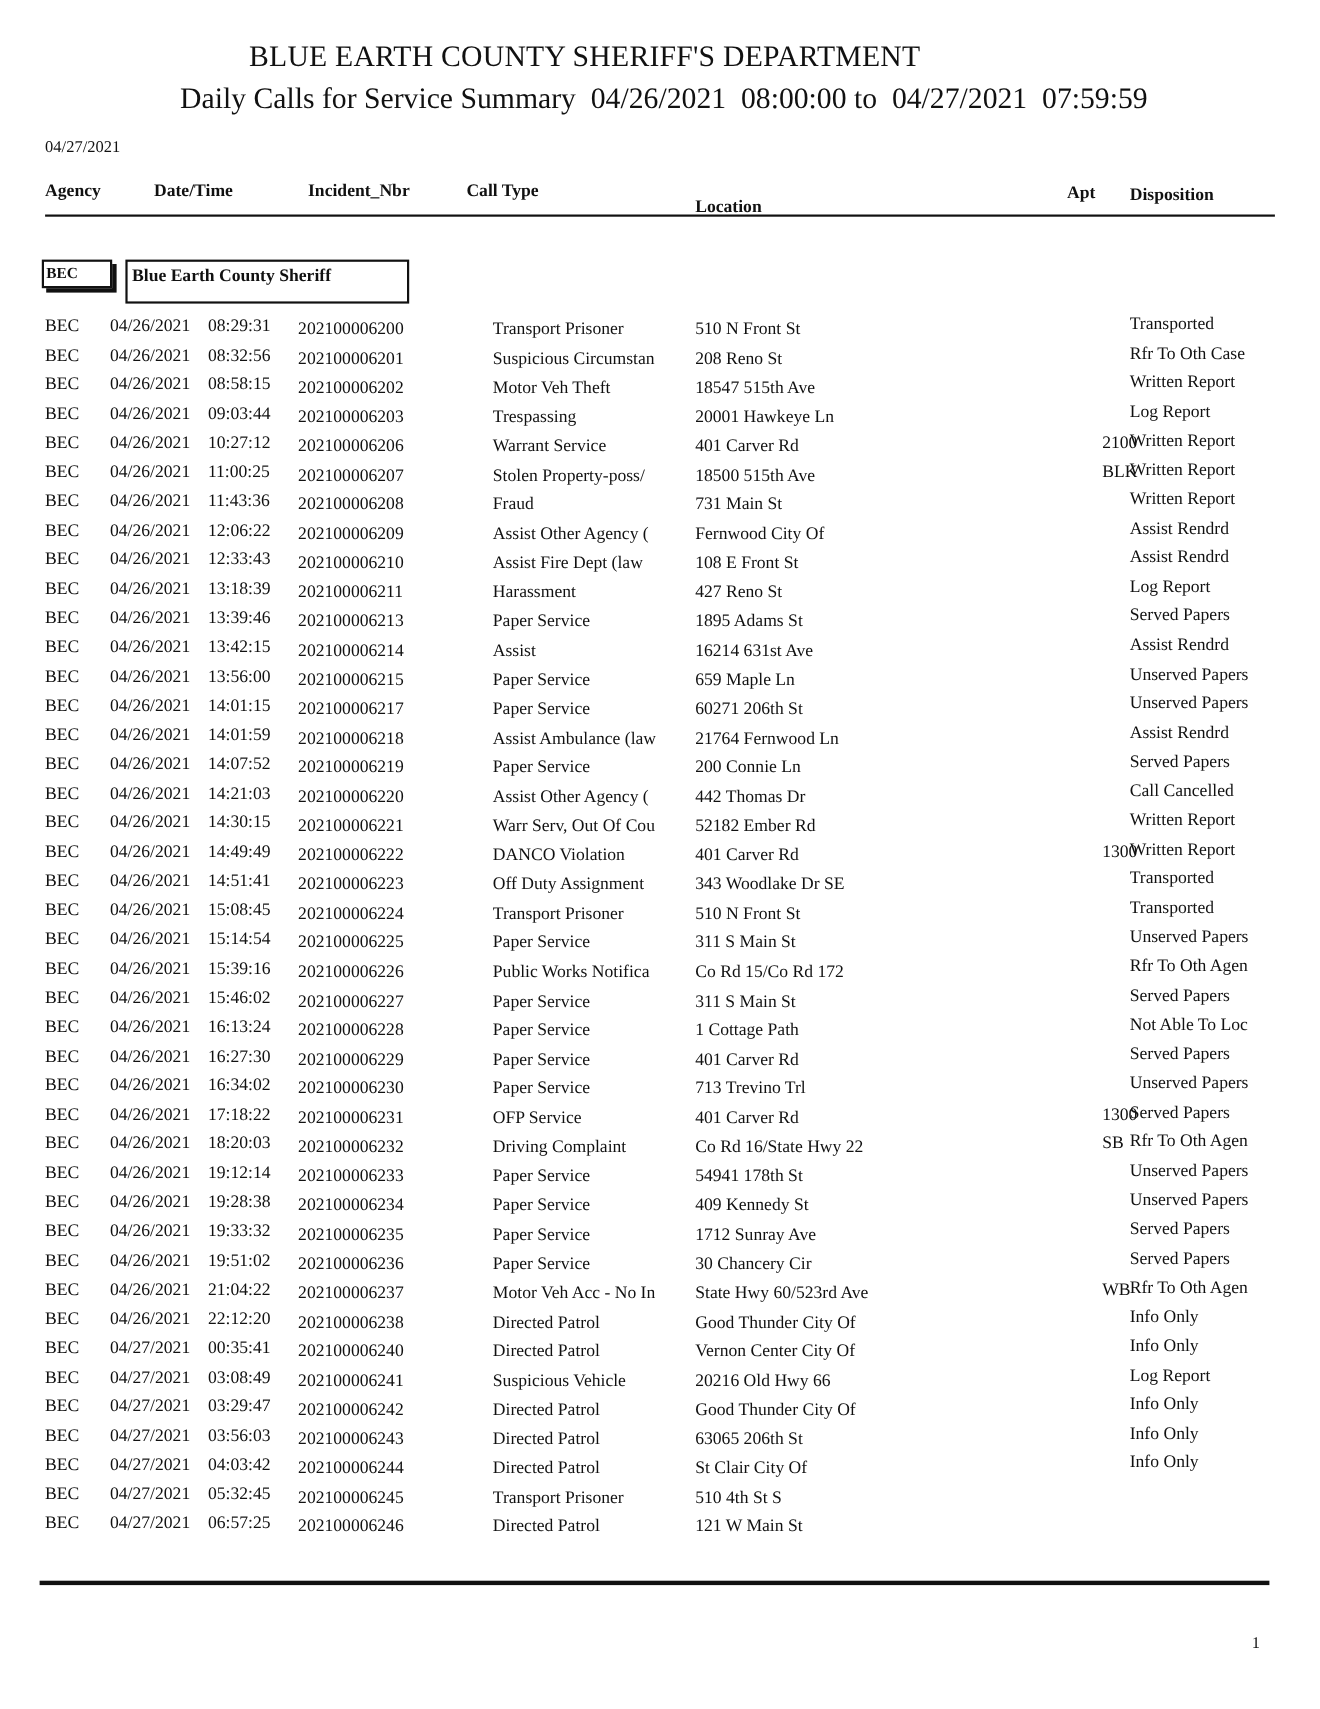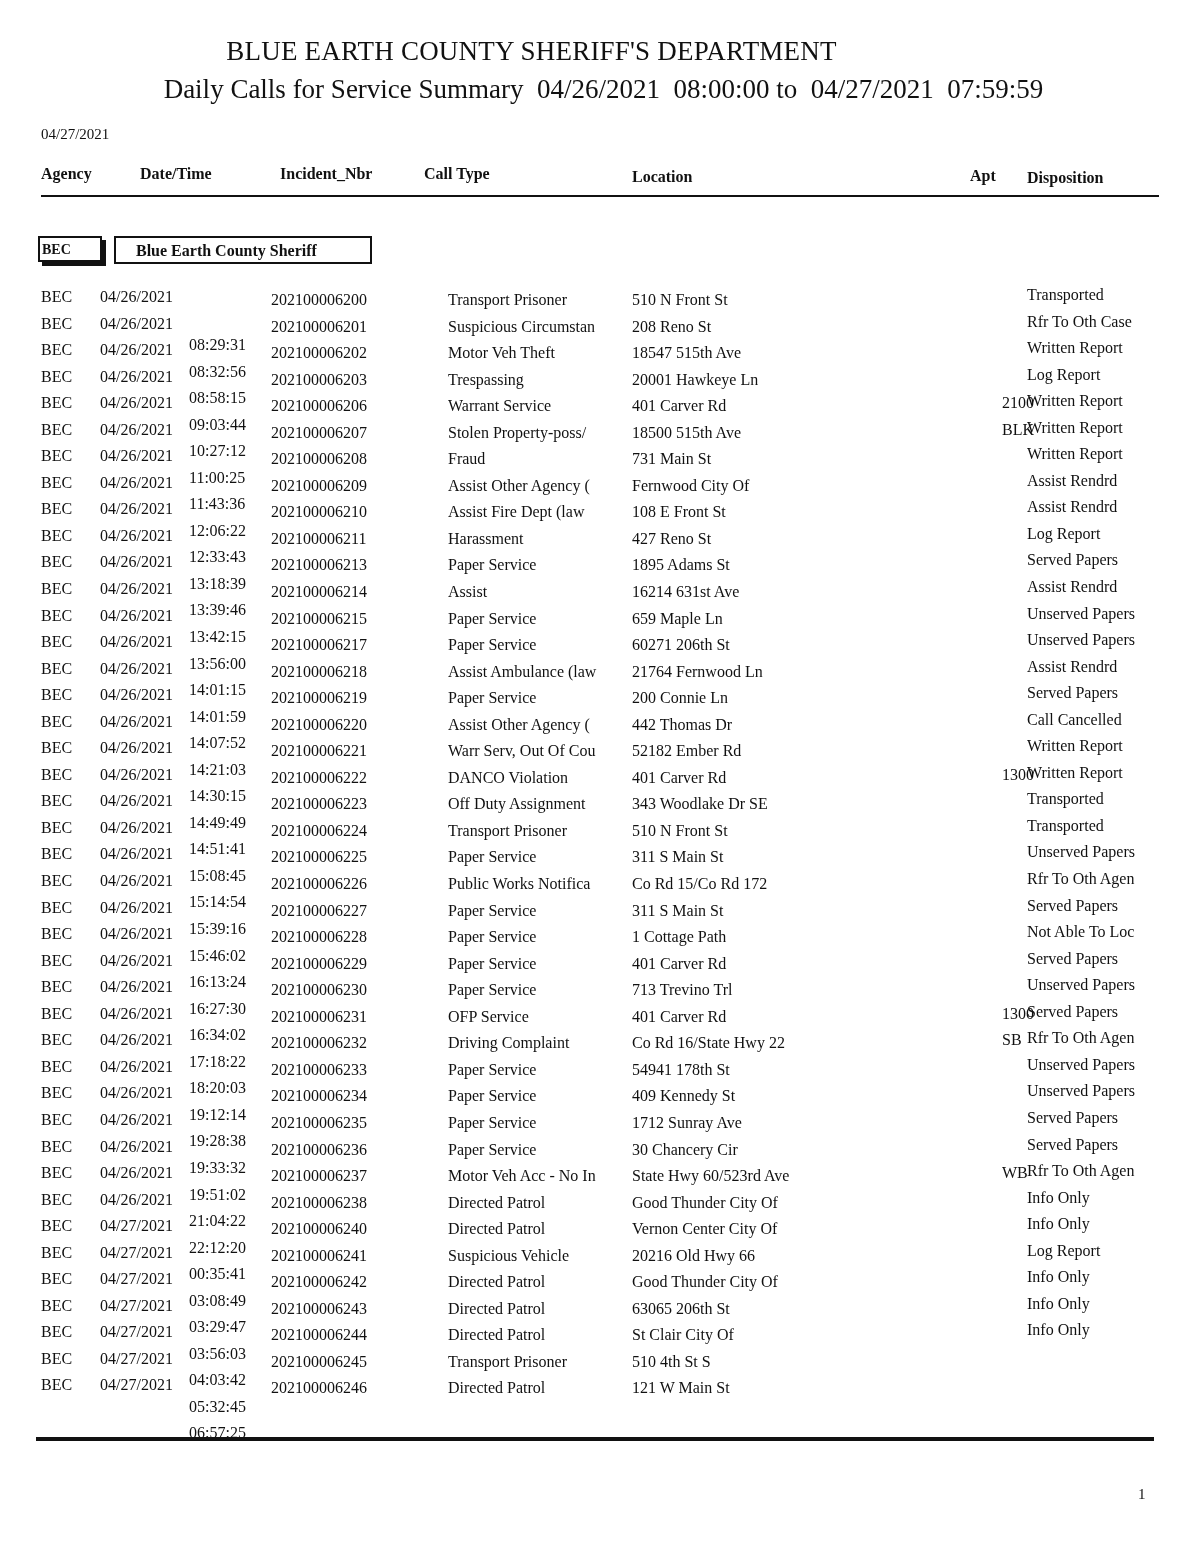--- a/index.html
+++ b/index.html
@@ -17,50 +17,50 @@
     }
     .print-date { position: absolute; top: 126px; left: 41px; font-size: 15px; }
     .hdr { position: absolute; top: 165px; font-size: 16px; font-weight: bold; }
     .hdr-line { position: absolute; top: 195px; left: 41px; width: 1118px; height: 2px; background: #111; }
     .agency-box {
       position: absolute; top: 236px; left: 38px; width: 64px; height: 26px;
       border: 2px solid #111; box-shadow: 4px 4px 0 #111; background: #fff;
       font-weight: bold; font-size: 14px; line-height: 24px; padding-left: 2px; box-sizing: border-box;
     }
     .agency-name {
-      position: absolute; top: 236px; left: 114px; width: 258px; height: 28px;
+      position: absolute; top: 236px; left: 114px; width: 258px; height: 40px;
       border: 2px solid #111; box-sizing: border-box; font-weight: bold; font-size: 16px;
-      line-height: 26px; padding-left: 20px;
+      line-height: 26px; padding-left: 4px;
     }
     .rows { position: absolute; top: 288px; left: 0; width: 1200px; }
     .row { position: relative; height: 26.55px; font-size: 16px; }
     .row span { position: absolute; white-space: nowrap; }
     .c-agency { left: 41px; top: 0; }
     .c-date { left: 100px; top: 0; }
-    .c-time { left: 189px; top: 0; margin-top: 48px; }
+    .c-time { left: 189px; top: 0; }
     .c-inc { left: 271px; top: 3px; }
     .c-type { left: 448px; top: 3px; }
     .c-loc { left: 632px; top: 3px; }
     .c-apt { left: 1002px; top: 0; text-align: right; }
     .c-disp { left: 1027px; top: -2px; }
     .foot-line { position: absolute; top: 1437px; left: 36px; width: 1118px; height: 4px; background: #111; }
     .page-num { position: absolute; top: 1486px; left: 1138px; font-size: 15px; }
   </style>
 </head>
 <body>
 
 <div class="title1">BLUE EARTH COUNTY SHERIFF'S DEPARTMENT</div>
 <div class="title2">Daily Calls for Service Summary  04/26/2021  08:00:00 to  04/27/2021  07:59:59</div>
 <div class="print-date">04/27/2021</div>
 
 <div class="hdr" style="left:41px;">Agency</div>
 <div class="hdr" style="left:140px;">Date/Time</div>
 <div class="hdr" style="left:280px;">Incident_Nbr</div>
 <div class="hdr" style="left:424px;">Call Type</div>
-<div class="hdr" style="left:632px; top:168px;">Location</div>
+<div class="hdr" style="left:632px; top:180px;">Location</div>
 <div class="hdr" style="left:970px; top:167px;">Apt</div>
 <div class="hdr" style="left:1027px; top:169px;">Disposition</div>
 <div class="hdr-line"></div>
 
 <div class="agency-box">BEC</div>
 <div class="agency-name">Blue Earth County Sheriff</div>
 
 <div class="rows" id="rows">
     <div class="row">
       <span class="c-agency">BEC</span>

